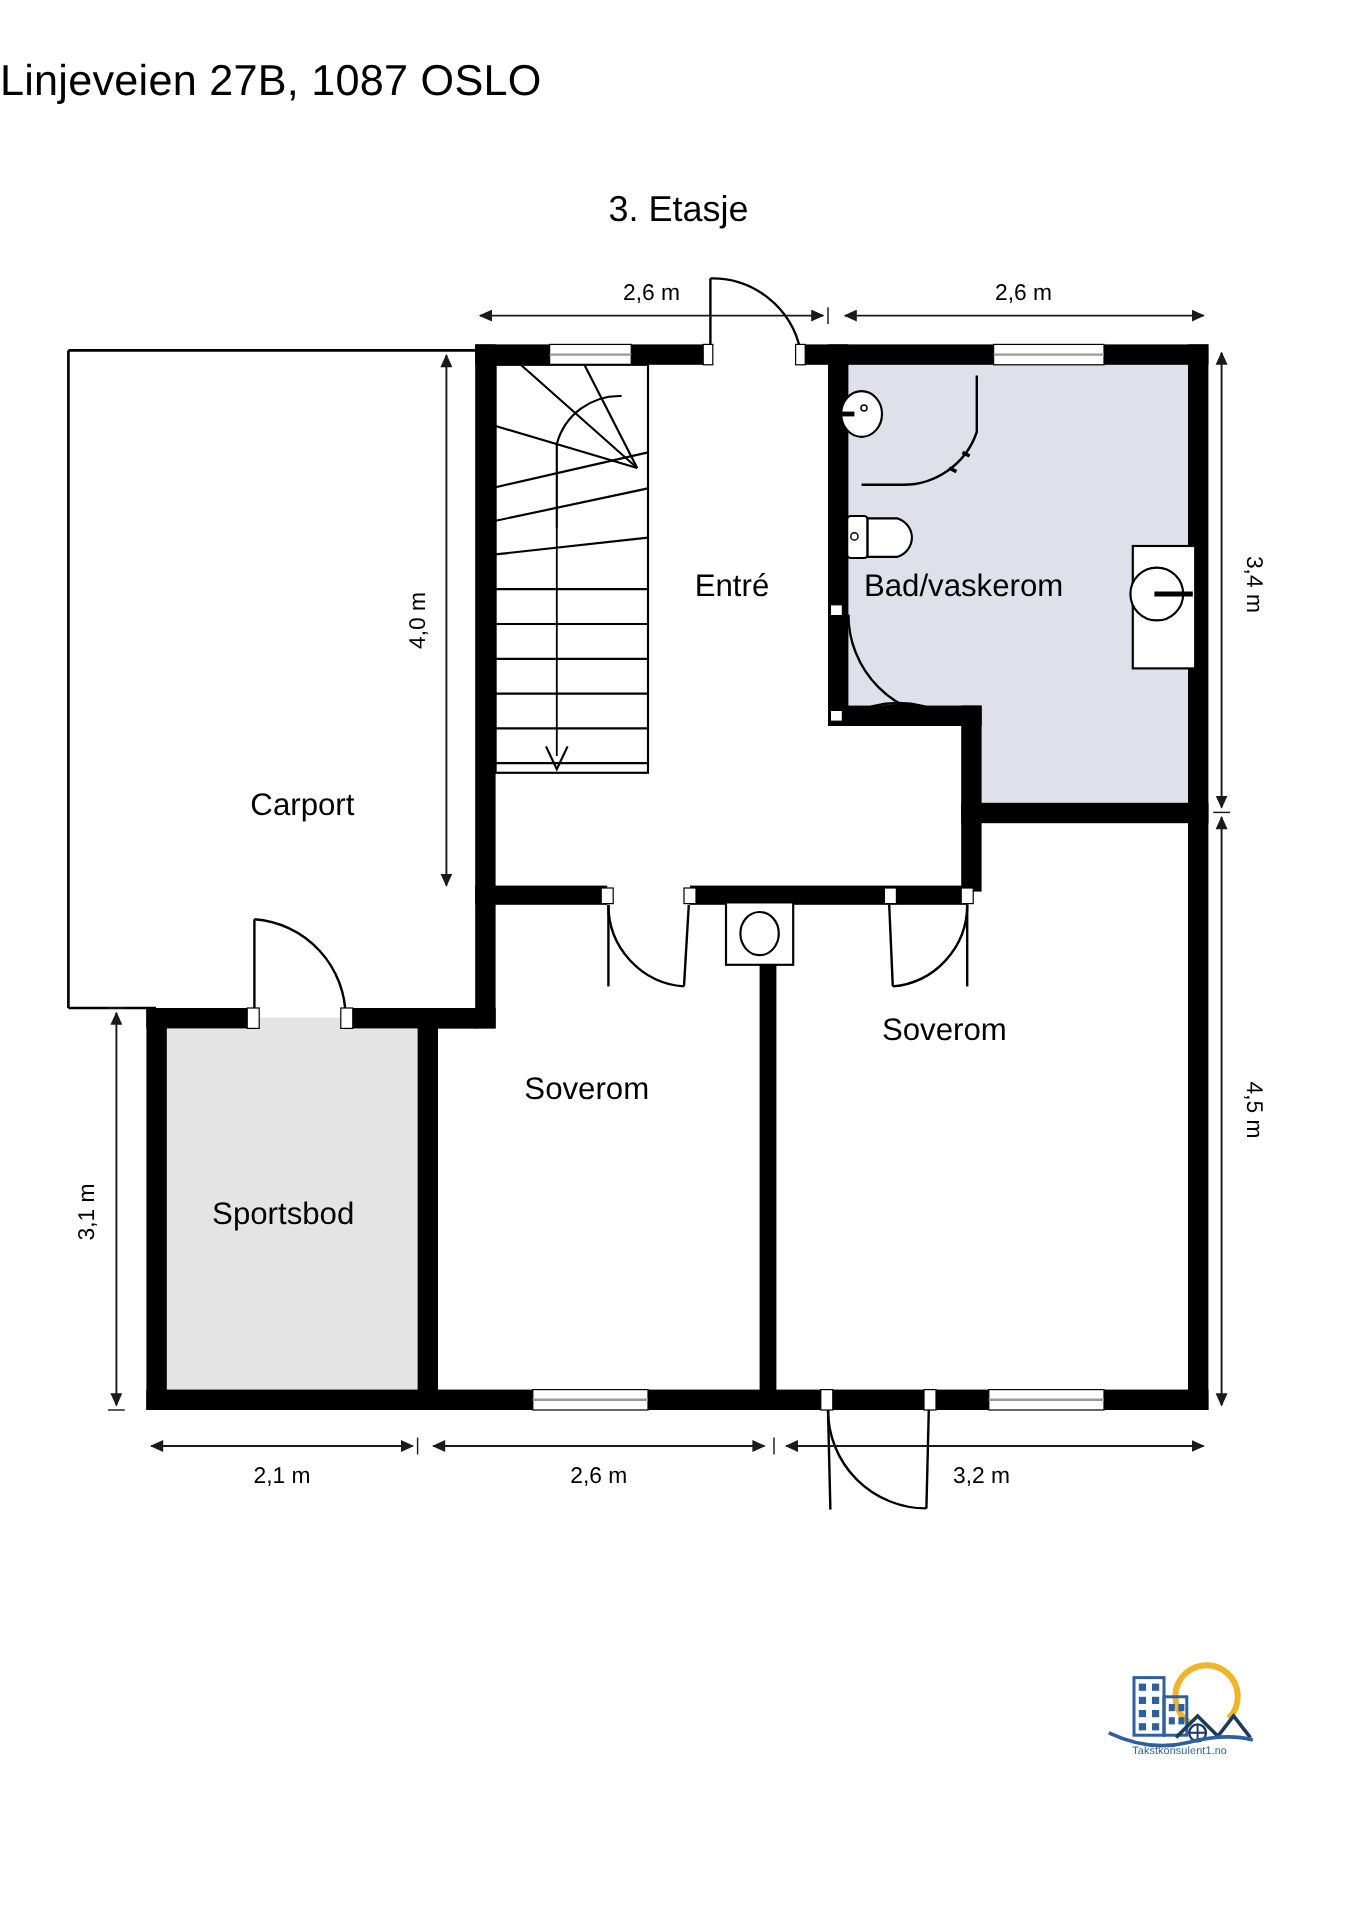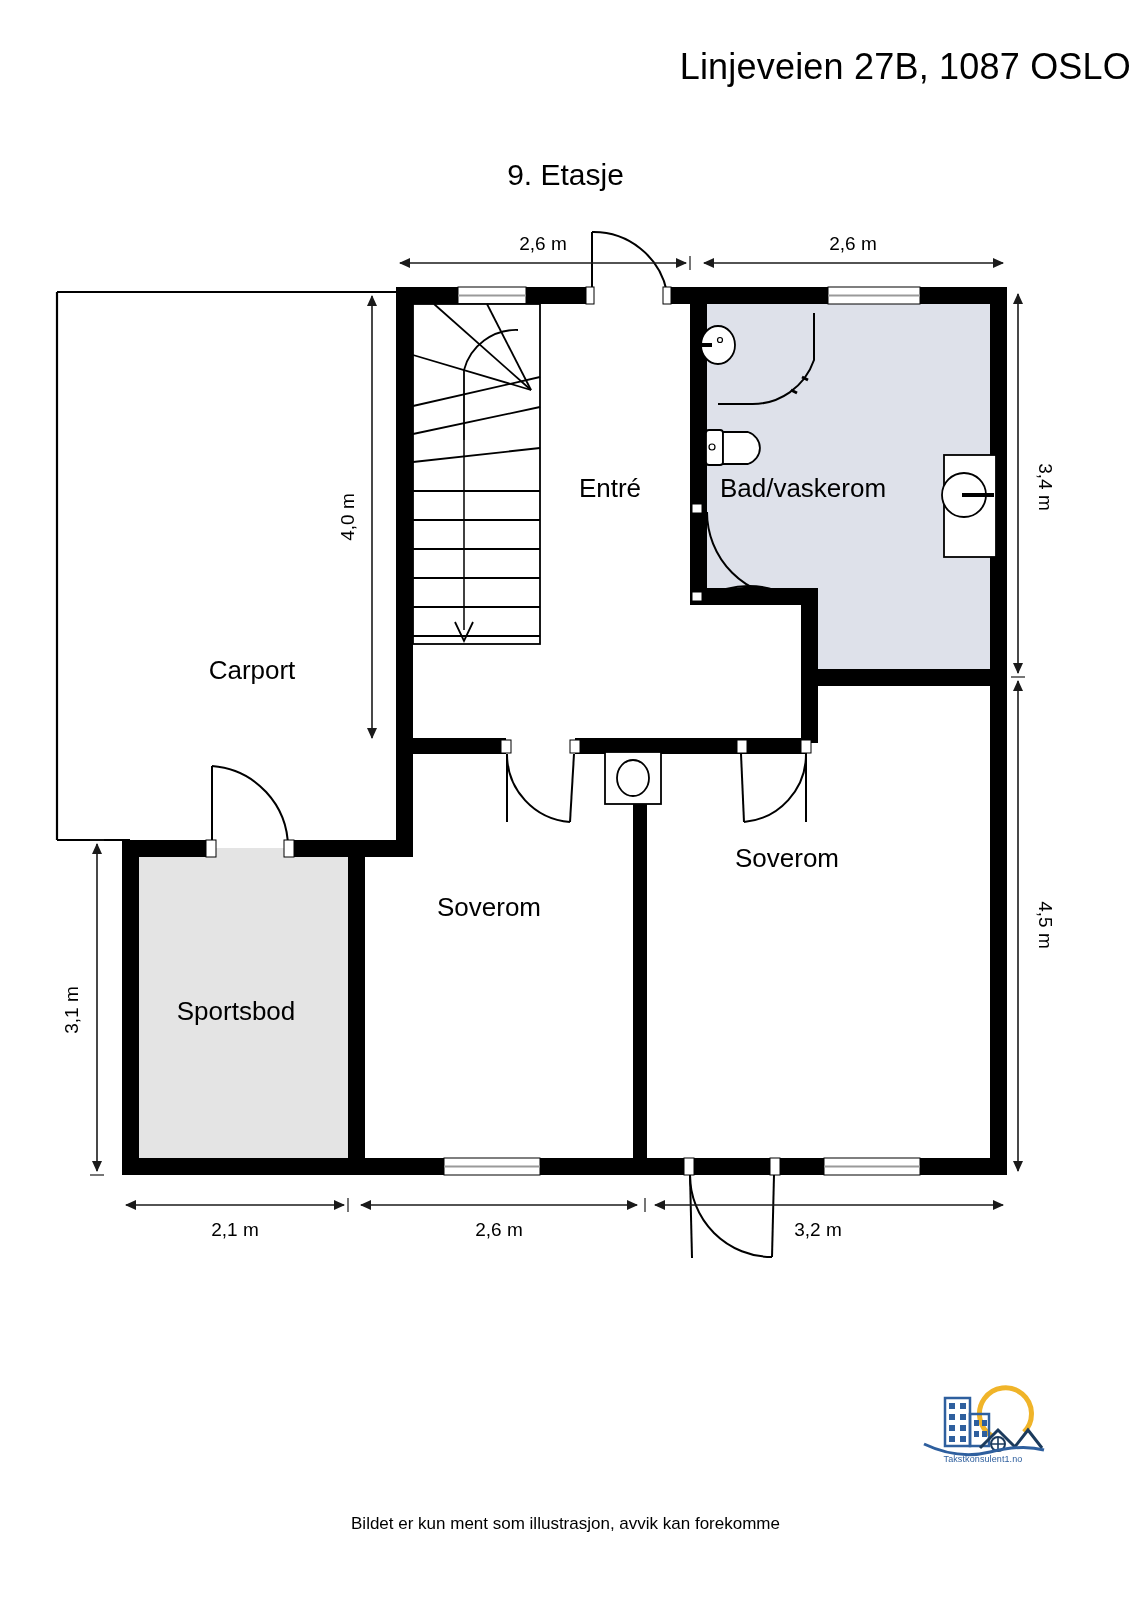--- a/index.html
+++ b/index.html
@@ -19,21 +19,21 @@
     position: relative;
     width: 1131px;
     height: 1600px;
     background: #ffffff;
   }
   .title {
     position: absolute;
     left: 0;
     top: 46px;
     width: 1131px;
-    text-align: right;
+    text-align: left;
     font-size: 36px;
     font-weight: normal;
     letter-spacing: 0.2px;
   }
   .subtitle {
     position: absolute;
     left: 0;
     top: 158px;
     width: 1131px;
     text-align: center;
@@ -71,21 +71,21 @@
     color: #2e5f9e;
     letter-spacing: 0.1px;
   }
 </style>
 </head>
 <body>
 
 <div id="page">
 
   <div class="title">Linjeveien 27B, 1087 OSLO</div>
-  <div class="subtitle">9. Etasje</div>
+  <div class="subtitle">3. Etasje</div>
 
   <svg id="plan-svg" width="1131" height="1600" viewBox="0 0 1131 1600">
 
     <g>
 
       <path d="M 57,292 L 396,292 L 396,840 L 122,840 L 57,840 Z" fill="#ffffff" stroke="none"></path>
 
       <path d="M 396,292 L 1007,292 L 1007,1175 L 122,1175 L 122,840 L 396,840 Z" fill="#ffffff" stroke="none"></path>
 
       <path d="M 700,300 L 999,300 L 999,677 L 808,677 L 808,597 L 700,597 Z" fill="#dee1ea" stroke="none"></path>
@@ -342,14 +342,13 @@
         <path d="M 73,62 L 87,62 M 80,55 L 80,69" stroke="#1b3a5c" stroke-width="1.6"></path>
       </g>
 
       <path d="M 96,66 L 110,48 L 124,66" fill="none" stroke="#1b3a5c" stroke-width="3"></path>
 
       <path d="M 6,62 Q 40,78 72,70 Q 104,62 126,68" fill="none" stroke="#2e5f9e" stroke-width="3"></path>
     </svg>
     <div class="logo-text">Takstkonsulent1.no</div>
   </div>
 
-  <div class="footnote">Bildet er kun ment som illustrasjon, avvik kan forekomme</div>
 </div>
 
 </body></html>

